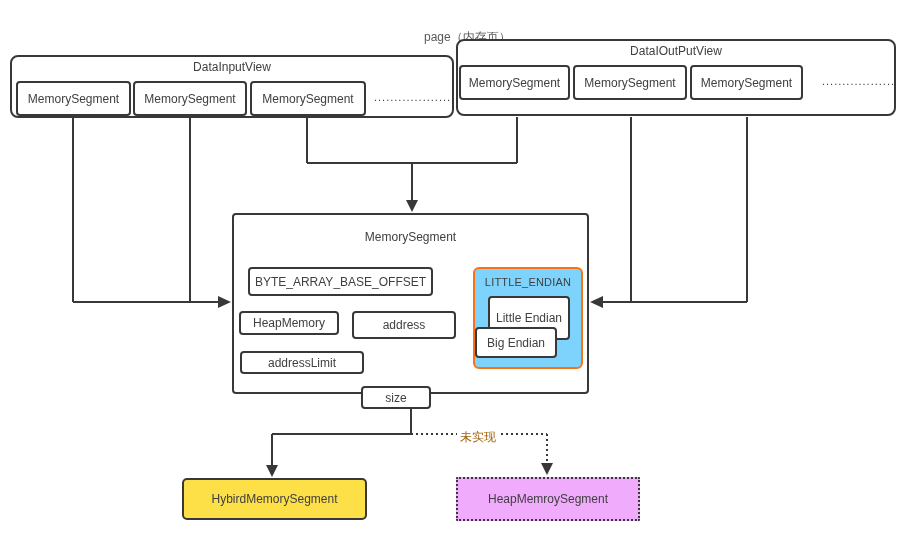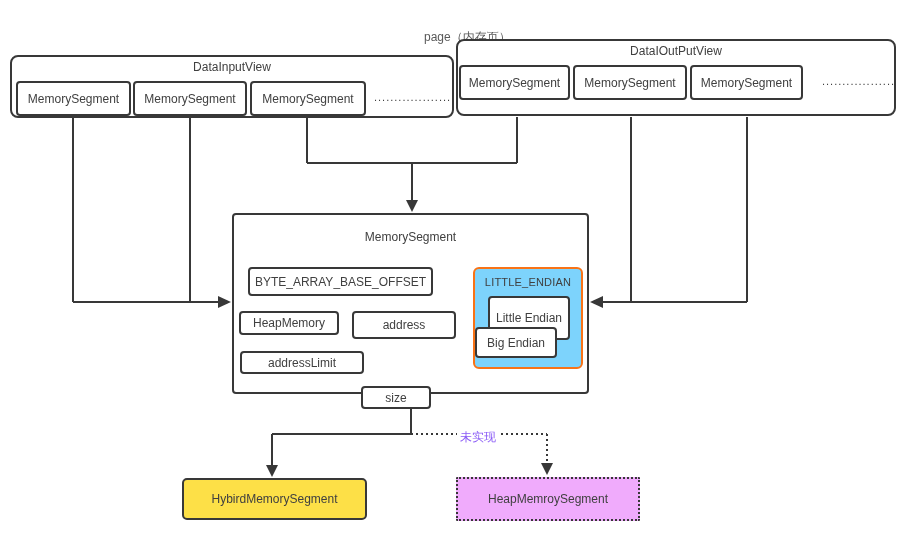--- a/index.html
+++ b/index.html
@@ -45,21 +45,21 @@
   .endian{position:absolute;left:239px;top:52px;width:110px;height:102px;border:2px solid #f97316;border-radius:6px;background:#7dd3fc;}
   .endian-label{position:absolute;left:0;top:7px;width:100%;text-align:center;font-size:11px;letter-spacing:.2px;}
   .endian .opt1{left:13px;top:27px;width:82px;height:44px;}
   .endian .opt2{left:0;top:58px;width:82px;height:31px;}
 
   
   .hybrid{left:182px;top:478px;width:185px;height:42px;border:2px solid #383838;border-radius:5px;
           display:flex;align-items:center;justify-content:center;font-size:12px;background:#fde047;}
   .heapseg{left:456px;top:477px;width:184px;height:44px;border:2px dotted #383838;border-radius:1px;
           display:flex;align-items:center;justify-content:center;font-size:12px;background:#f0abfc;}
-  .not-impl{left:457px;top:429px;font-size:12px;color:#8b5cf6;background:#ffffff;padding:0 3px;white-space:nowrap;}
+  .not-impl{left:457px;top:429px;font-size:12px;color:#a16207;background:#ffffff;padding:0 3px;white-space:nowrap;}
 </style>
 </head>
 <body>
 
 <div class="stage">
 
   <svg class="wires" width="908" height="542" viewBox="0 0 908 542">
     <g stroke="#383838" stroke-width="2" fill="none">
       <path d="M73,117 V302 M190,117 V302 M73,302 H219"></path>
     </g>

